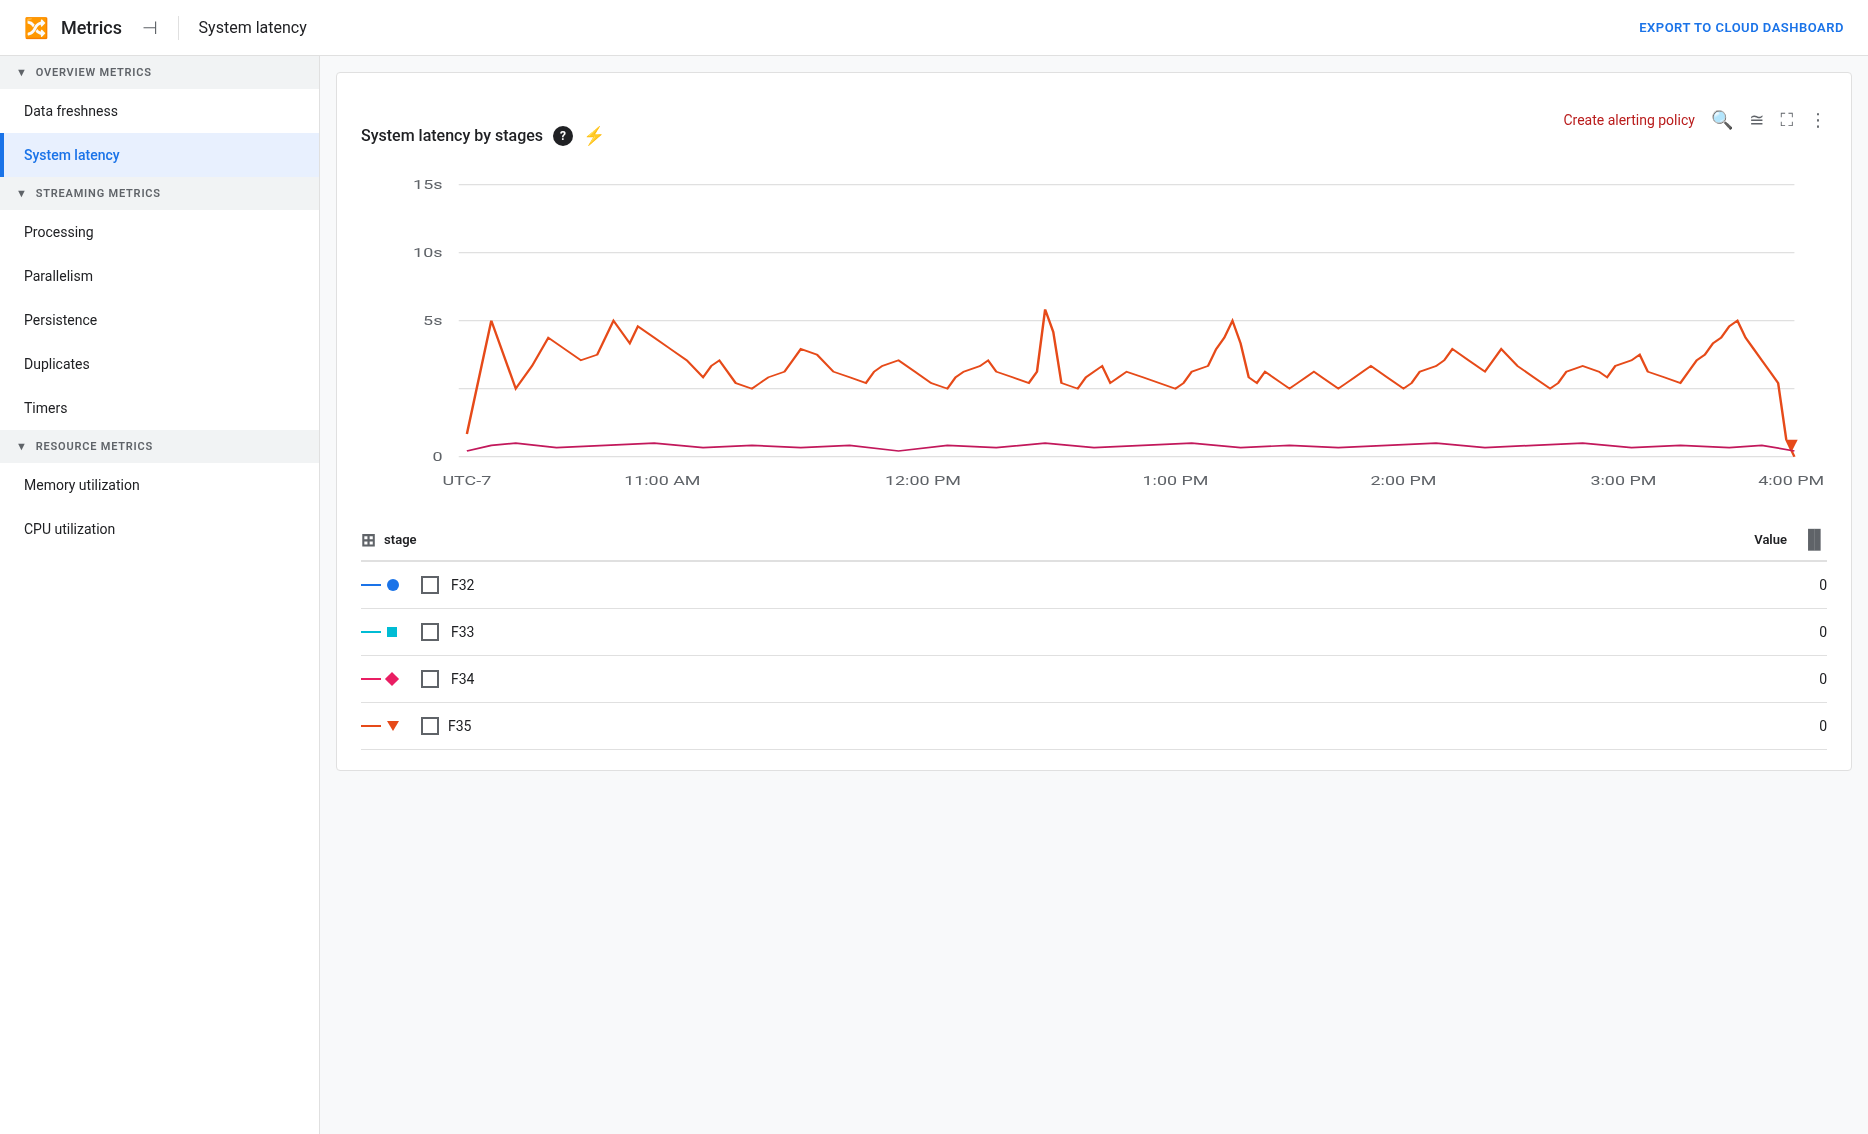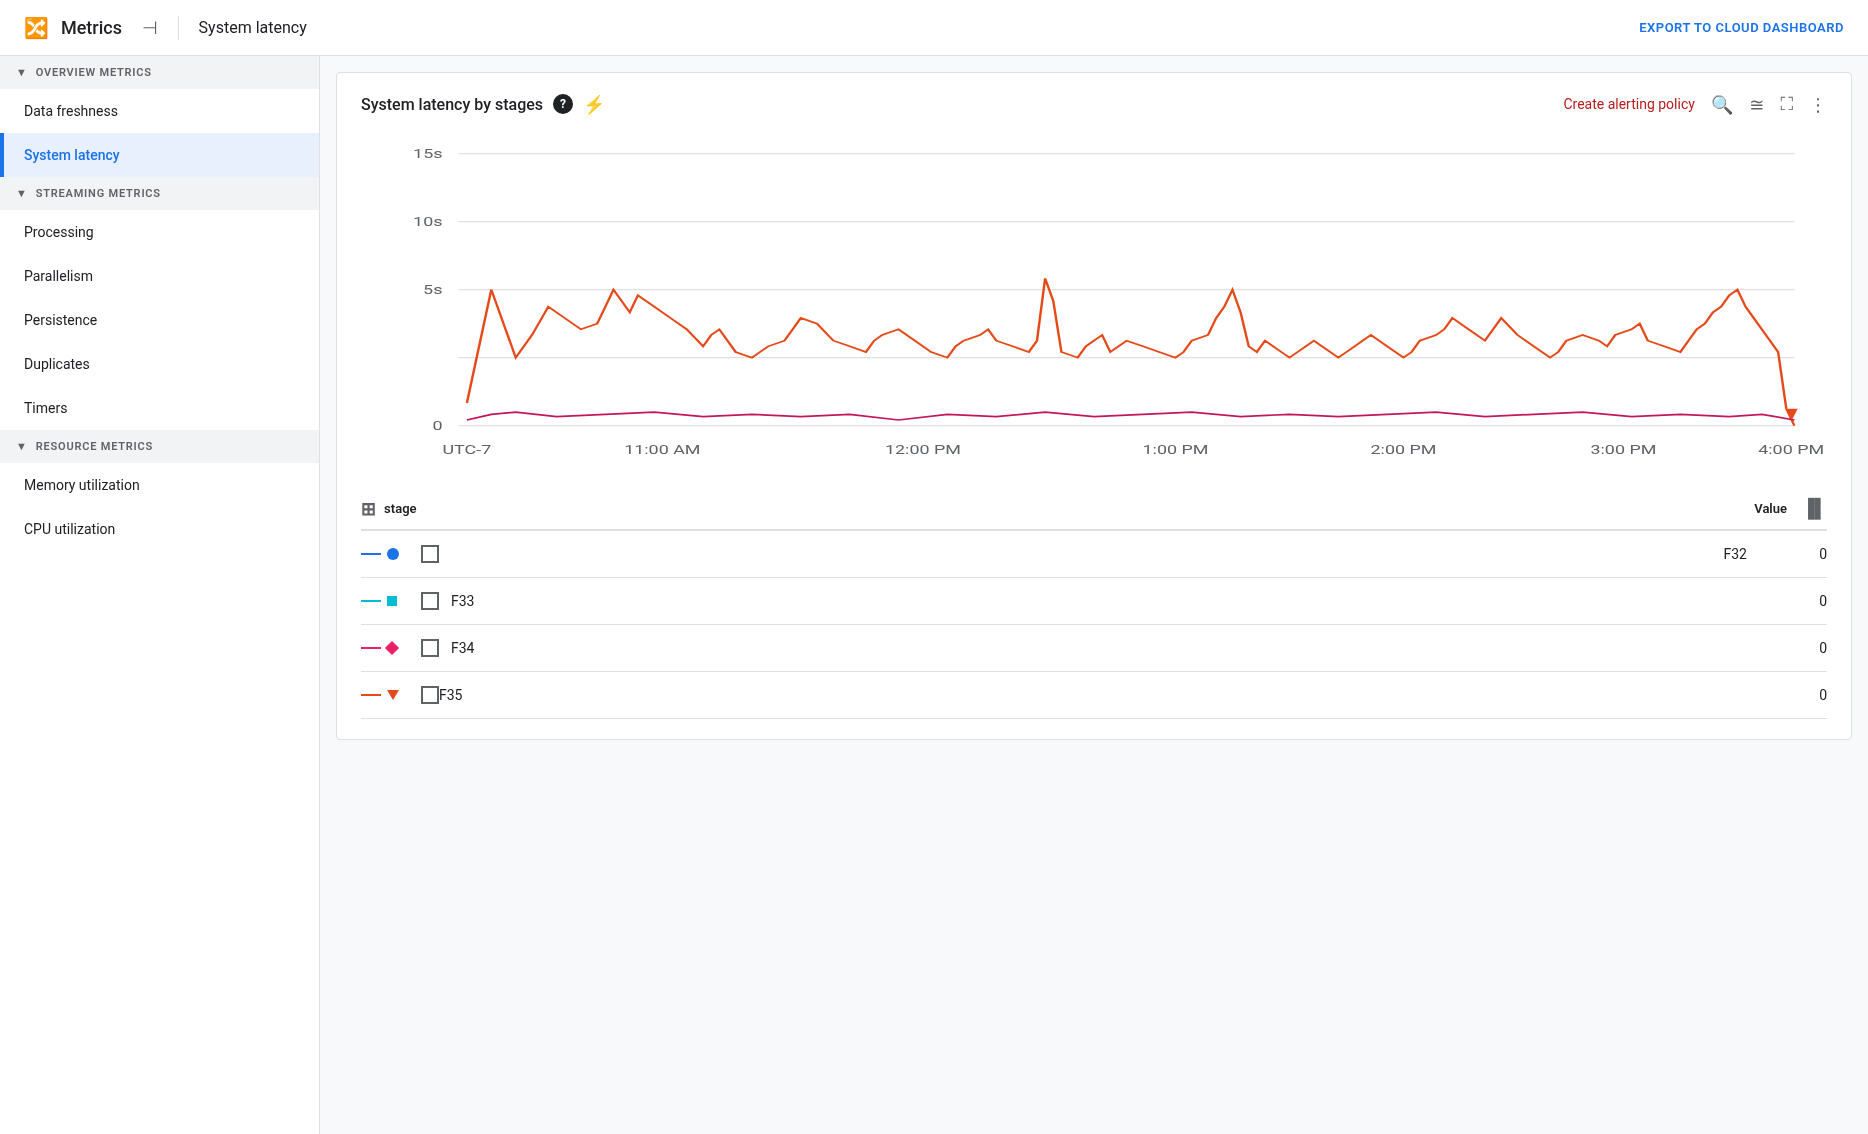--- a/index.html
+++ b/index.html
@@ -37,21 +37,21 @@
 
     
     .content { flex: 1; overflow-y: auto; padding: 16px; background: #f8f9fa; }
 
     
     .chart-card {
       background: #fff; border: 1px solid #e0e0e0; border-radius: 4px;
       padding: 20px 24px;
     }
     .chart-header { display: flex; align-items: center; justify-content: space-between; margin-bottom: 16px; }
-    .chart-title-group { display: flex; align-items: center; gap: 10px; }
+    .chart-title-group { display: flex; align-items: center; gap: 10px; margin-top: 32px; }
     .chart-title { font-size: 16px; font-weight: 500; color: #202124; }
     .chart-actions { display: flex; align-items: center; gap: 16px; }
     .create-alert-btn { color: #b91c1c; font-size: 14px; cursor: pointer; }
     .icon-btn { color: #5f6368; font-size: 18px; cursor: pointer; }
 
     
     .chart-area { position: relative; width: 100%; height: 340px; }
     .chart-svg { width: 100%; height: 100%; }
     .y-axis-label { font-size: 11px; fill: #5f6368; }
     .x-axis-label { font-size: 11px; fill: #5f6368; }
@@ -233,21 +233,21 @@
             <span style="font-size:18px; color:#5f6368;">▐▌</span>
           </div>
         </div>
 
         <div class="legend-row">
           <div class="indicator">
             <div class="line-blue"></div>
             <div class="dot-blue"></div>
           </div>
           <div class="checkbox"></div>
-          <span class="stage-name" style="padding-left:27px;text-align:right;">F32</span>
+          <span class="stage-name" style="padding-left:12px;">F32</span>
           <span class="stage-value">0</span>
         </div>
 
         <div class="legend-row">
           <div class="indicator">
             <div class="line-teal"></div>
             <div class="sq-teal"></div>
           </div>
           <div class="checkbox"></div>
           <span class="stage-name" style="padding-left:12px;">F33</span>
@@ -263,21 +263,21 @@
           <span class="stage-name" style="padding-left:12px;">F34</span>
           <span class="stage-value">0</span>
         </div>
 
         <div class="legend-row">
           <div class="indicator">
             <div class="line-orange"></div>
             <div class="triangle-orange"></div>
           </div>
           <div class="checkbox"></div>
-          <span class="stage-name" style="padding-left:0;">F35</span>
+          <span class="stage-name" style="padding-left:9px;">F35</span>
           <span class="stage-value">0</span>
         </div>
 
       </div>
     </div>
   </div>
 
 </div>
 
 </body></html>

